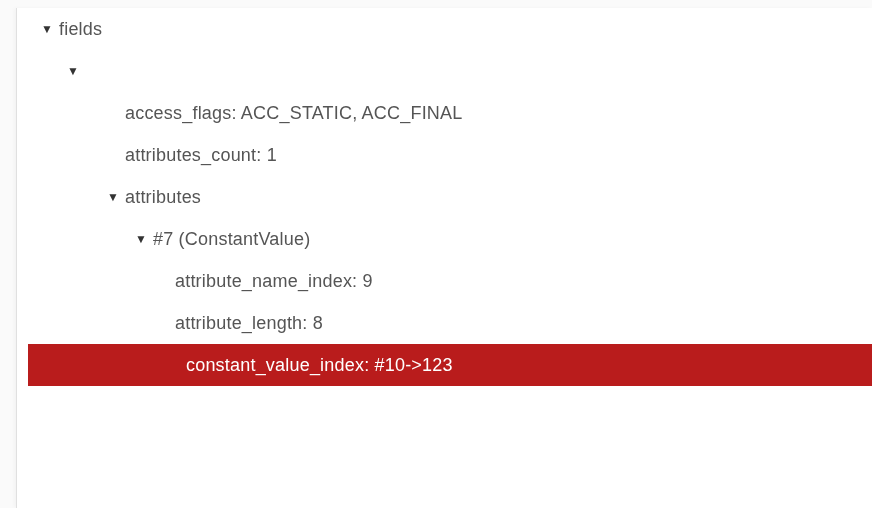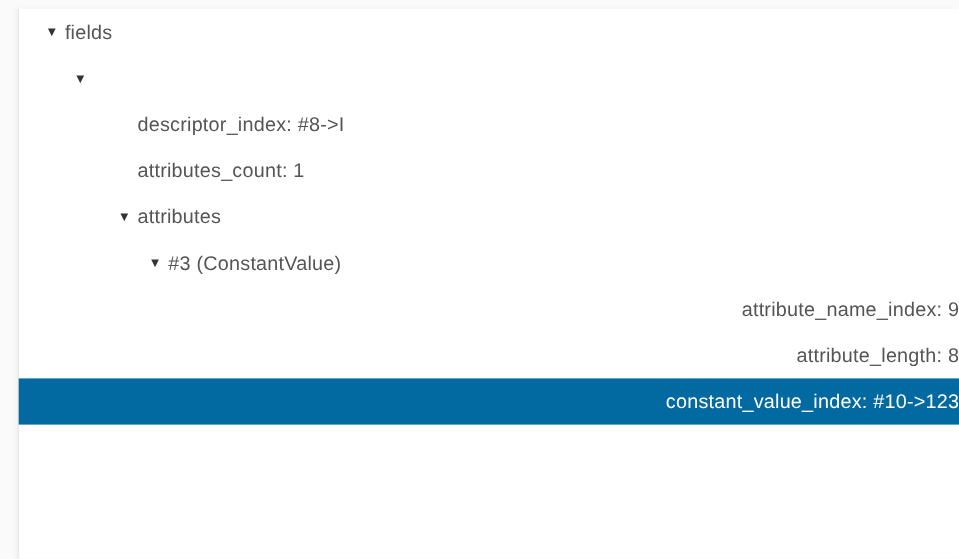--- a/index.html
+++ b/index.html
@@ -26,80 +26,81 @@
     }
     .tree-node {
       display: flex;
       align-items: center;
       height: 42px;
       padding-left: 0;
       white-space: nowrap;
       cursor: default;
     }
     .tree-node.selected {
-      background: #0369a1;
+      background: #b91c1c;
       color: #fff;
+      margin-left: 11px;
     }
     .toggle {
       display: inline-block;
       width: 12px;
       text-align: center;
       margin-right: 6px;
       color: #333;
       font-size: 12px;
       user-select: none;
     }
     .no-toggle {
       display: inline-block;
       width: 12px;
       margin-right: 6px;
     }
     .indent-0 { padding-left: 24px; }
     .indent-1 { padding-left: 50px; }
     .indent-2 { padding-left: 90px; }
     .indent-3 { padding-left: 118px; }
-    .indent-4 { padding-left: 140px; justify-content: flex-end; }
+    .indent-4 { padding-left: 140px; }
     .label {
       letter-spacing: 0.2px;
     }
   </style>
 </head>
 <body>
 
 <div class="tree-container">
 
   <div class="tree-node indent-0">
     <span class="toggle">▼</span>
     <span class="label">fields</span>
   </div>
 
   <div class="tree-node indent-1">
     <span class="toggle">▼</span>
   </div>
 
+  <div class="tree-node indent-2">
+    <span class="no-toggle"></span>
+    <span class="label">access_flags: ACC_STATIC, ACC_FINAL</span>
+  </div>
 
 
-  <div class="tree-node indent-2">
-    <span class="no-toggle"></span>
-    <span class="label">descriptor_index: #8-&gt;I</span>
-  </div>
 
   <div class="tree-node indent-2">
     <span class="no-toggle"></span>
     <span class="label">attributes_count: 1</span>
   </div>
 
   <div class="tree-node indent-2">
     <span class="toggle">▼</span>
     <span class="label">attributes</span>
   </div>
 
   <div class="tree-node indent-3">
     <span class="toggle">▼</span>
-    <span class="label">#3 (ConstantValue)</span>
+    <span class="label">#7 (ConstantValue)</span>
   </div>
 
   <div class="tree-node indent-4">
     <span class="no-toggle"></span>
     <span class="label">attribute_name_index: 9</span>
   </div>
 
   <div class="tree-node indent-4">
     <span class="no-toggle"></span>
     <span class="label">attribute_length: 8</span>

